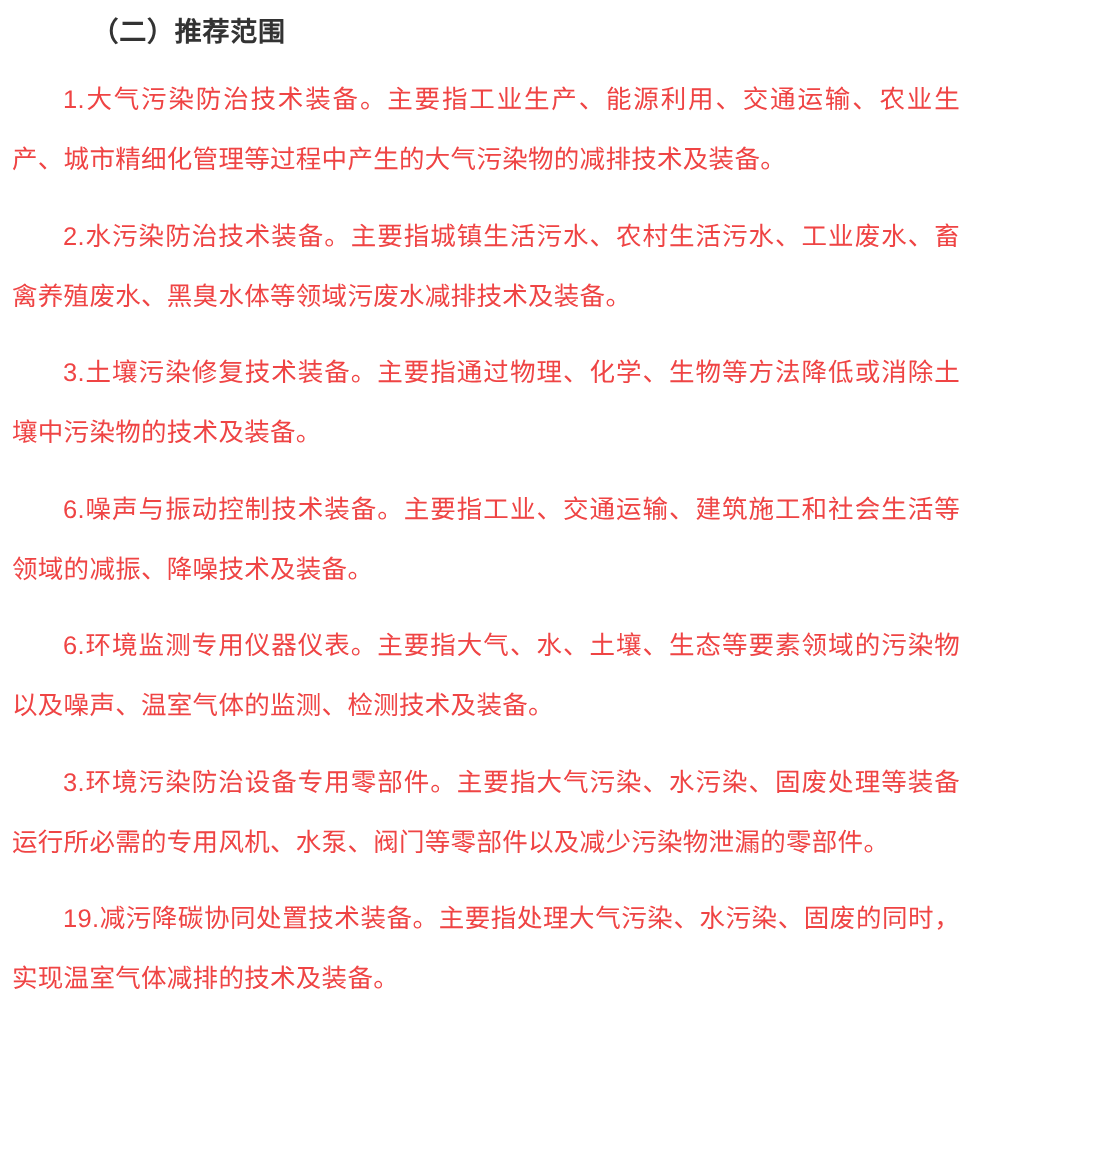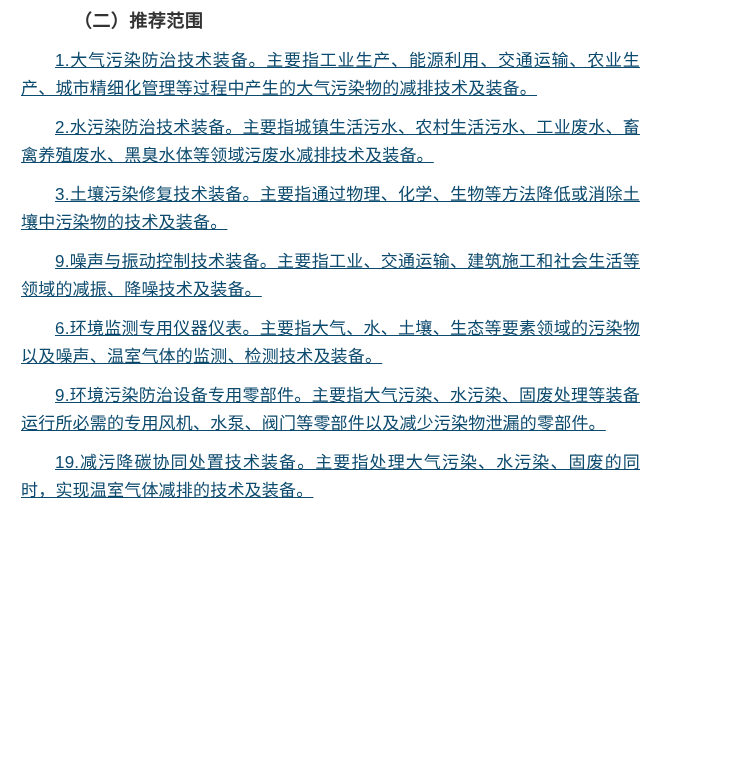--- a/index.html
+++ b/index.html
@@ -9,48 +9,47 @@
   }
   body {
     width: 741px;
     height: 784px;
     overflow: hidden;
     font-family: "Liberation Sans", "DejaVu Sans", sans-serif;
   }
   .doc {
     box-sizing: border-box;
     width: 654px;
-    padding: 8px 14px 0 21px;
+    padding: 8px 14px 0 8px;
   }
   .section-heading {
     margin: 0 0 13px 0;
     font-size: 18px;
     line-height: 26px;
     font-weight: bold;
     color: #333333;
     text-indent: 53px;
     letter-spacing: 0.5px;
   }
   .body-paragraph {
     margin: 0 0 11px 0;
     font-size: 17px;
-    line-height: 28px;
-    color: #0c4a6e;
+    line-height: 40px;
+    color: #ef4444;
     text-indent: 34px;
     text-align: justify;
     letter-spacing: 0.2px;
-    text-decoration: underline;
   }
 </style>
 </head>
 <body>
 
 <div class="doc">
   <h2 class="section-heading">（二）推荐范围</h2>
 
   <p class="body-paragraph">1.大气污染防治技术装备。主要指工业生产、能源利用、交通运输、农业生产、城市精细化管理等过程中产生的大气污染物的减排技术及装备。</p>
   <p class="body-paragraph">2.水污染防治技术装备。主要指城镇生活污水、农村生活污水、工业废水、畜禽养殖废水、黑臭水体等领域污废水减排技术及装备。</p>
   <p class="body-paragraph">3.土壤污染修复技术装备。主要指通过物理、化学、生物等方法降低或消除土壤中污染物的技术及装备。</p>
-  <p class="body-paragraph">9.噪声与振动控制技术装备。主要指工业、交通运输、建筑施工和社会生活等领域的减振、降噪技术及装备。</p>
+  <p class="body-paragraph">6.噪声与振动控制技术装备。主要指工业、交通运输、建筑施工和社会生活等领域的减振、降噪技术及装备。</p>
   <p class="body-paragraph">6.环境监测专用仪器仪表。主要指大气、水、土壤、生态等要素领域的污染物以及噪声、温室气体的监测、检测技术及装备。</p>
-  <p class="body-paragraph">9.环境污染防治设备专用零部件。主要指大气污染、水污染、固废处理等装备运行所必需的专用风机、水泵、阀门等零部件以及减少污染物泄漏的零部件。</p>
+  <p class="body-paragraph">3.环境污染防治设备专用零部件。主要指大气污染、水污染、固废处理等装备运行所必需的专用风机、水泵、阀门等零部件以及减少污染物泄漏的零部件。</p>
   <p class="body-paragraph">19.减污降碳协同处置技术装备。主要指处理大气污染、水污染、固废的同时，实现温室气体减排的技术及装备。</p>
 </div>
 
 </body></html>

